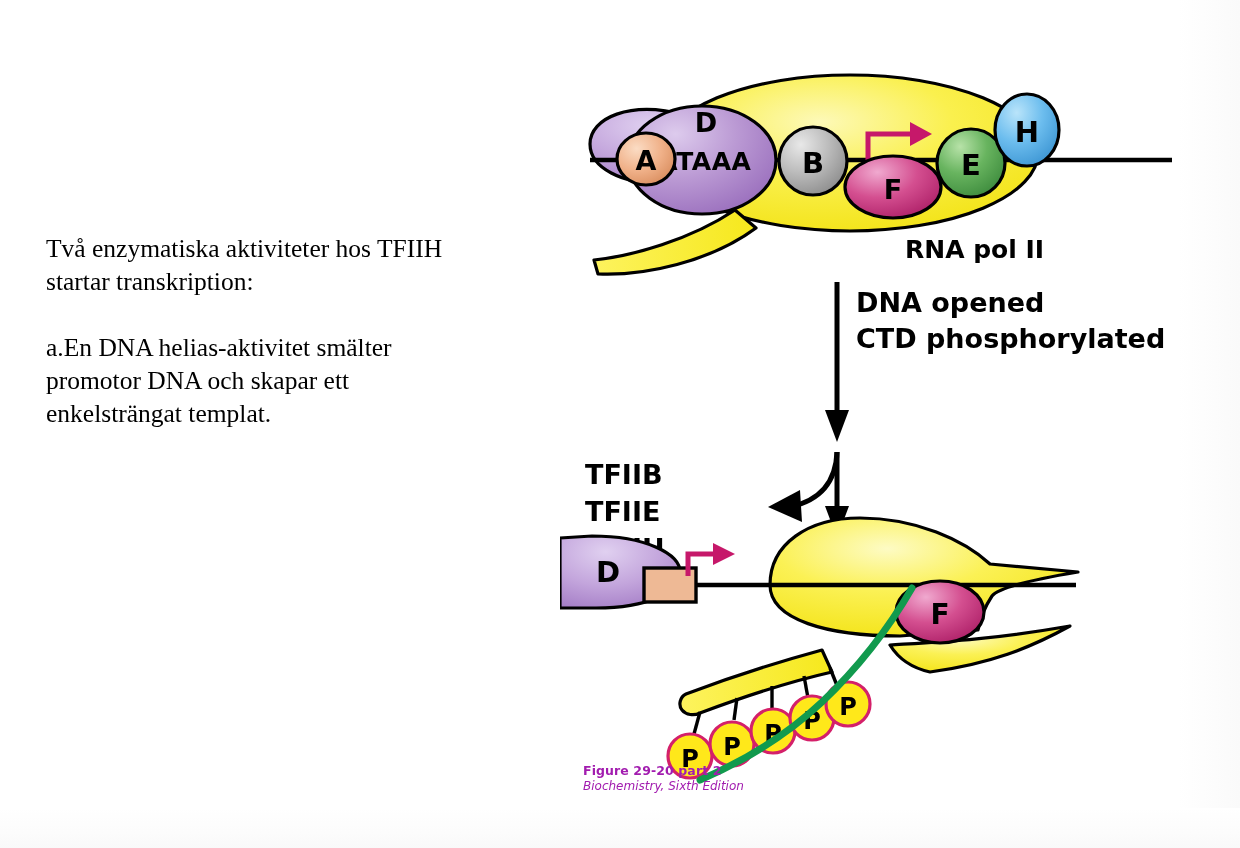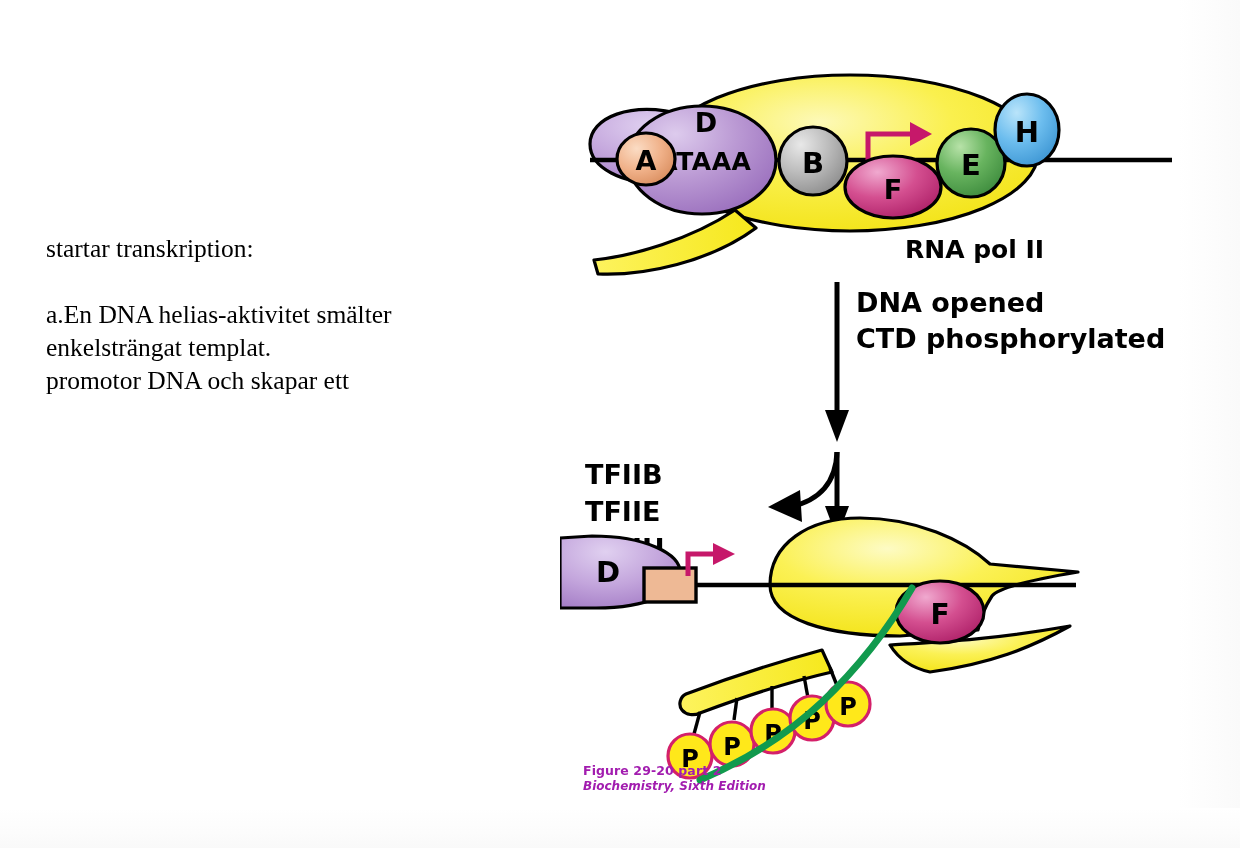--- a/index.html
+++ b/index.html
@@ -44,34 +44,35 @@
   }
   #figure svg{display:block;}
 
   
   #caption{
     position:absolute;left:583px;top:763px;width:340px;
     font-family:"DejaVu Sans", sans-serif;
     color:#a21caf;
   }
   #caption .cap-line1{font-size:12.5px;font-weight:bold;letter-spacing:.1px;}
-  #caption .cap-line2{font-size:12px;font-weight:bold;font-style:italic;margin-top:1px;}
+  #caption .cap-line2{font-size:12px;font-weight:normal;font-style:italic;margin-top:1px;}
   #caption .cap-line3{font-size:12px;font-weight:normal;margin-top:2px;}
 </style>
 </head>
 <body>
 
 <div id="slide">
 
   <div id="text-column">
+    <p>Två enzymatiska aktiviteter hos TFIIH</p>
     <p>startar transkription:</p>
     <div class="para-gap"></div>
     <p>a.En DNA helias-aktivitet smälter</p>
+    <p>promotor DNA och skapar ett</p>
     <p>enkelsträngat templat.</p>
-    <p>promotor DNA och skapar ett</p>
     <div class="para-gap"></div>
   </div>
 
   <div id="figure">
     <svg width="640" height="760" viewBox="0 0 640 760" xmlns="http://www.w3.org/2000/svg">
       <defs>
         <radialGradient id="gA" cx="34%" cy="30%" r="78%">
           <stop offset="0%" stop-color="#fbdcc4"></stop>
           <stop offset="55%" stop-color="#f0b189"></stop>
           <stop offset="100%" stop-color="#d98d5e"></stop>

